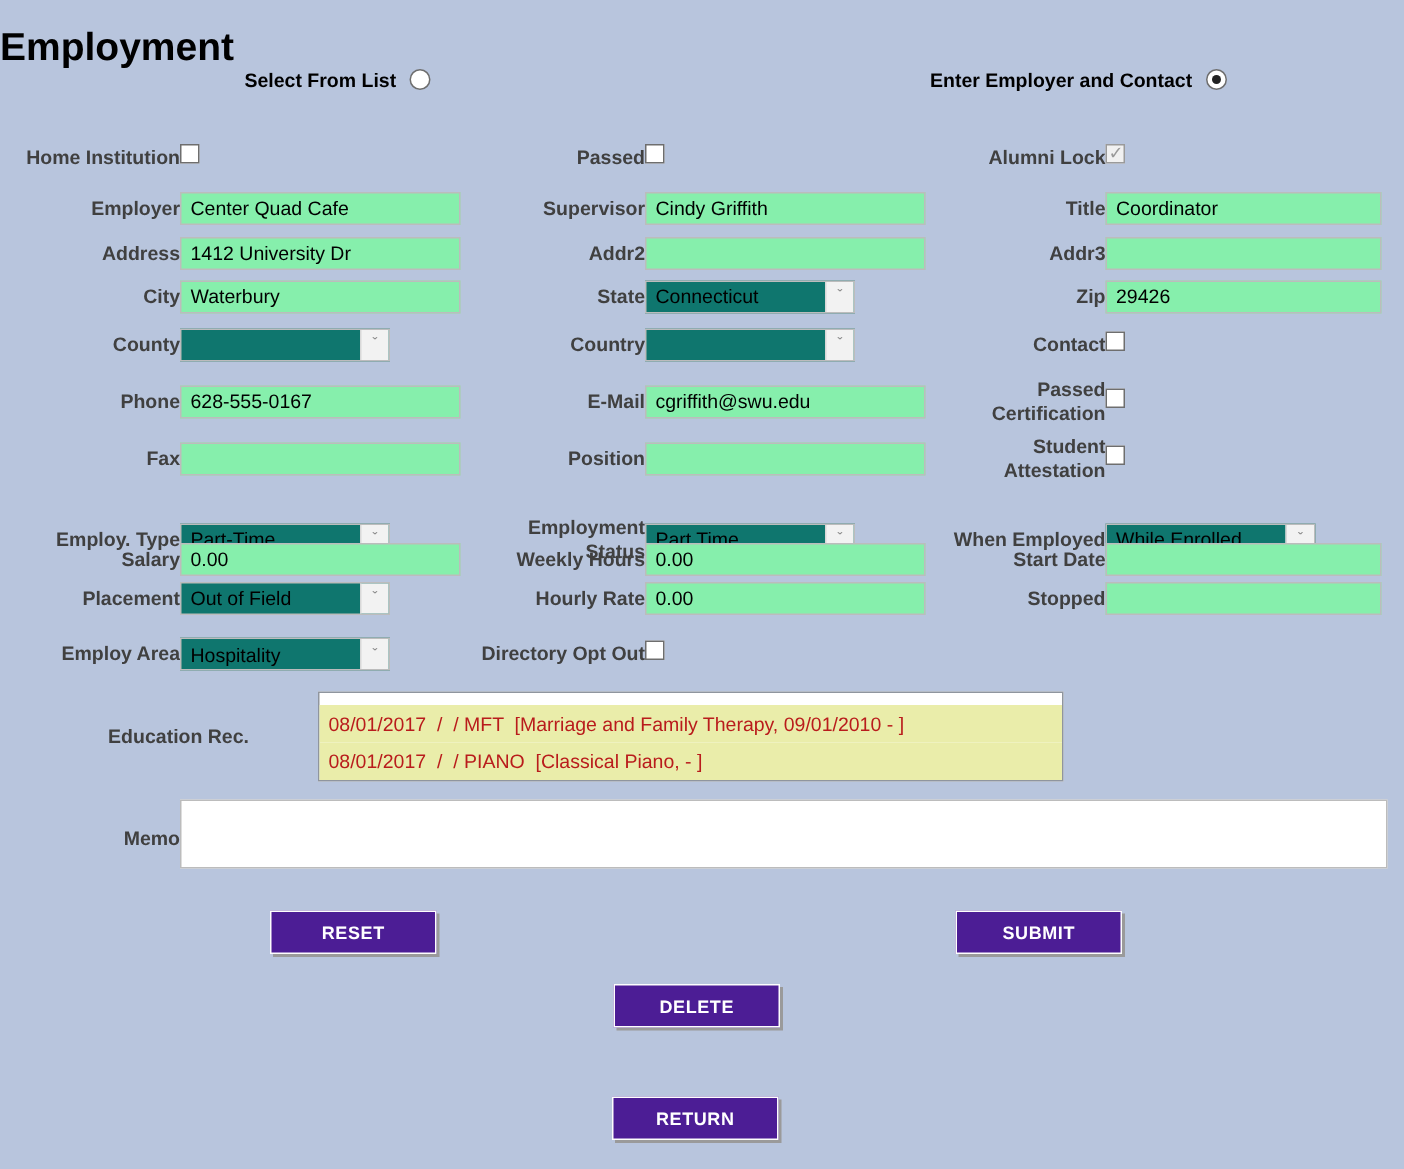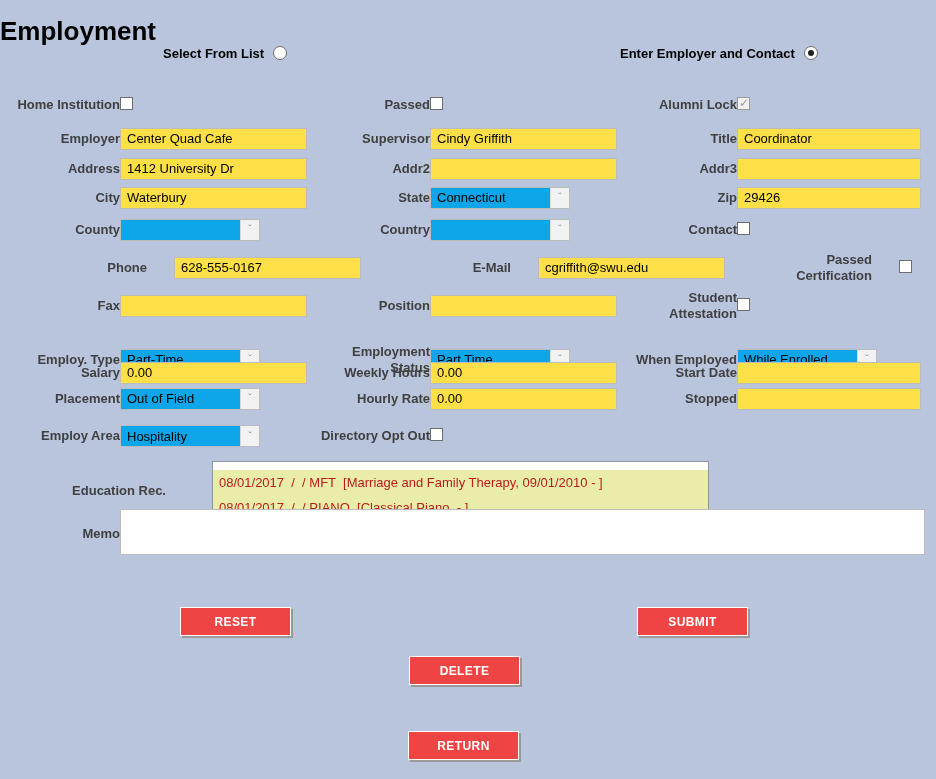--- a/index.html
+++ b/index.html
@@ -34,28 +34,28 @@
     grid-template-columns:8px 112px 198px 112px 192px 115px 188px;
     align-items:center;
   }
   .lbl{
     font-size:13px;font-weight:bold;color:#404040;line-height:1.2;
     padding-right:0;
     text-align:right;
   }
   .txt{
     width:187px;height:22px;box-sizing:border-box;
-    border:1px solid #bcbcbc;background:#fde047;
+    border:1px solid #bcbcbc;background:#86efac;
     font-family:"Liberation Sans","DejaVu Sans",sans-serif;
     font-size:13px;color:#000;padding:0 0 0 6px;outline:none;
   }
   .txt.w2{width:184px;}
   .sel{
     width:140px;height:22px;box-sizing:border-box;
-    border:1px solid #bcbcbc;background:#0ea5e9;
+    border:1px solid #bcbcbc;background:#0f766e;
     display:flex;align-items:center;cursor:pointer;
   }
   .sel-val{
     flex:1;font-size:13px;color:#000;padding-left:6px;
     white-space:nowrap;overflow:hidden;
   }
   .sel-arrow{
     width:18px;height:100%;background:#f2f2f2;border-left:1px solid #d8d8d8;
     color:#8a8a8a;font-size:10px;display:flex;align-items:center;justify-content:center;
   }
@@ -80,21 +80,21 @@
     padding-left:6px;white-space:pre;overflow:hidden;
   }
   .memo{
     width:805px;height:46px;box-sizing:border-box;
     border:1px solid #bcbcbc;background:#fff;resize:none;
     font-family:"Liberation Sans","DejaVu Sans",sans-serif;
     font-size:13px;padding:3px 6px;outline:none;
   }
   .btn{
     position:absolute;width:111px;height:29px;
-    background:#ef4444;color:#fff;
+    background:#4c1d95;color:#fff;
     border:1px solid #fdfdfd;box-shadow:2px 2px 0 #9a9a9a;
     font-family:"Liberation Sans","DejaVu Sans",sans-serif;
     font-size:12px;font-weight:bold;letter-spacing:0.4px;
     display:flex;align-items:center;justify-content:center;
     cursor:pointer;box-sizing:border-box;
   }
 </style>
 </head>
 <body>
 
@@ -169,21 +169,21 @@
     <div>
       <div class="sel">
         <span class="sel-val"></span>
         <span class="sel-arrow">ˇ</span>
       </div>
     </div>
     <div class="lbl">Contact</div>
     <div><span class="cb"></span></div>
   </div>
 
-  <div class="row" style="top:252px;height:23px;gap:27px;">
+  <div class="row" style="top:252px;height:23px;">
     <div></div>
     <div class="lbl">Phone</div>
     <div><input class="txt" value="628-555-0167" style=""></div>
     <div class="lbl">E-Mail</div>
     <div><input class="txt" value="cgriffith@swu.edu" style=""></div>
     <div class="lbl">Passed Certification</div>
     <div><span class="cb"></span></div>
   </div>
 
   <div class="row" style="top:290px;height:23px;">
@@ -265,21 +265,21 @@
     <div></div>
     <div class="lbl">Education Rec.</div>
     <div>
       <div class="edu-list">
         <div class="edu-item">08/01/2017  /  / MFT  [Marriage and Family Therapy, 09/01/2010 - ]</div>
         <div class="edu-item">08/01/2017  /  / PIANO  [Classical Piano, - ]</div>
       </div>
     </div>
   </div>
 
-  <div class="row" style="top:509px;height:28px;grid-template-columns:8px 112px auto;">
+  <div class="row" style="top:533px;height:28px;grid-template-columns:8px 112px auto;">
     <div></div>
     <div class="lbl">Memo</div>
     <div><textarea class="memo" style=""></textarea></div>
   </div>
 
   <div class="btn" style="left:180px;top:607px;">RESET</div>
   <div class="btn" style="left:637px;top:607px;">SUBMIT</div>
   <div class="btn" style="left:408px;top:731px;">RETURN</div>
   <div class="btn" style="left:409px;top:656px;">DELETE</div>
 

